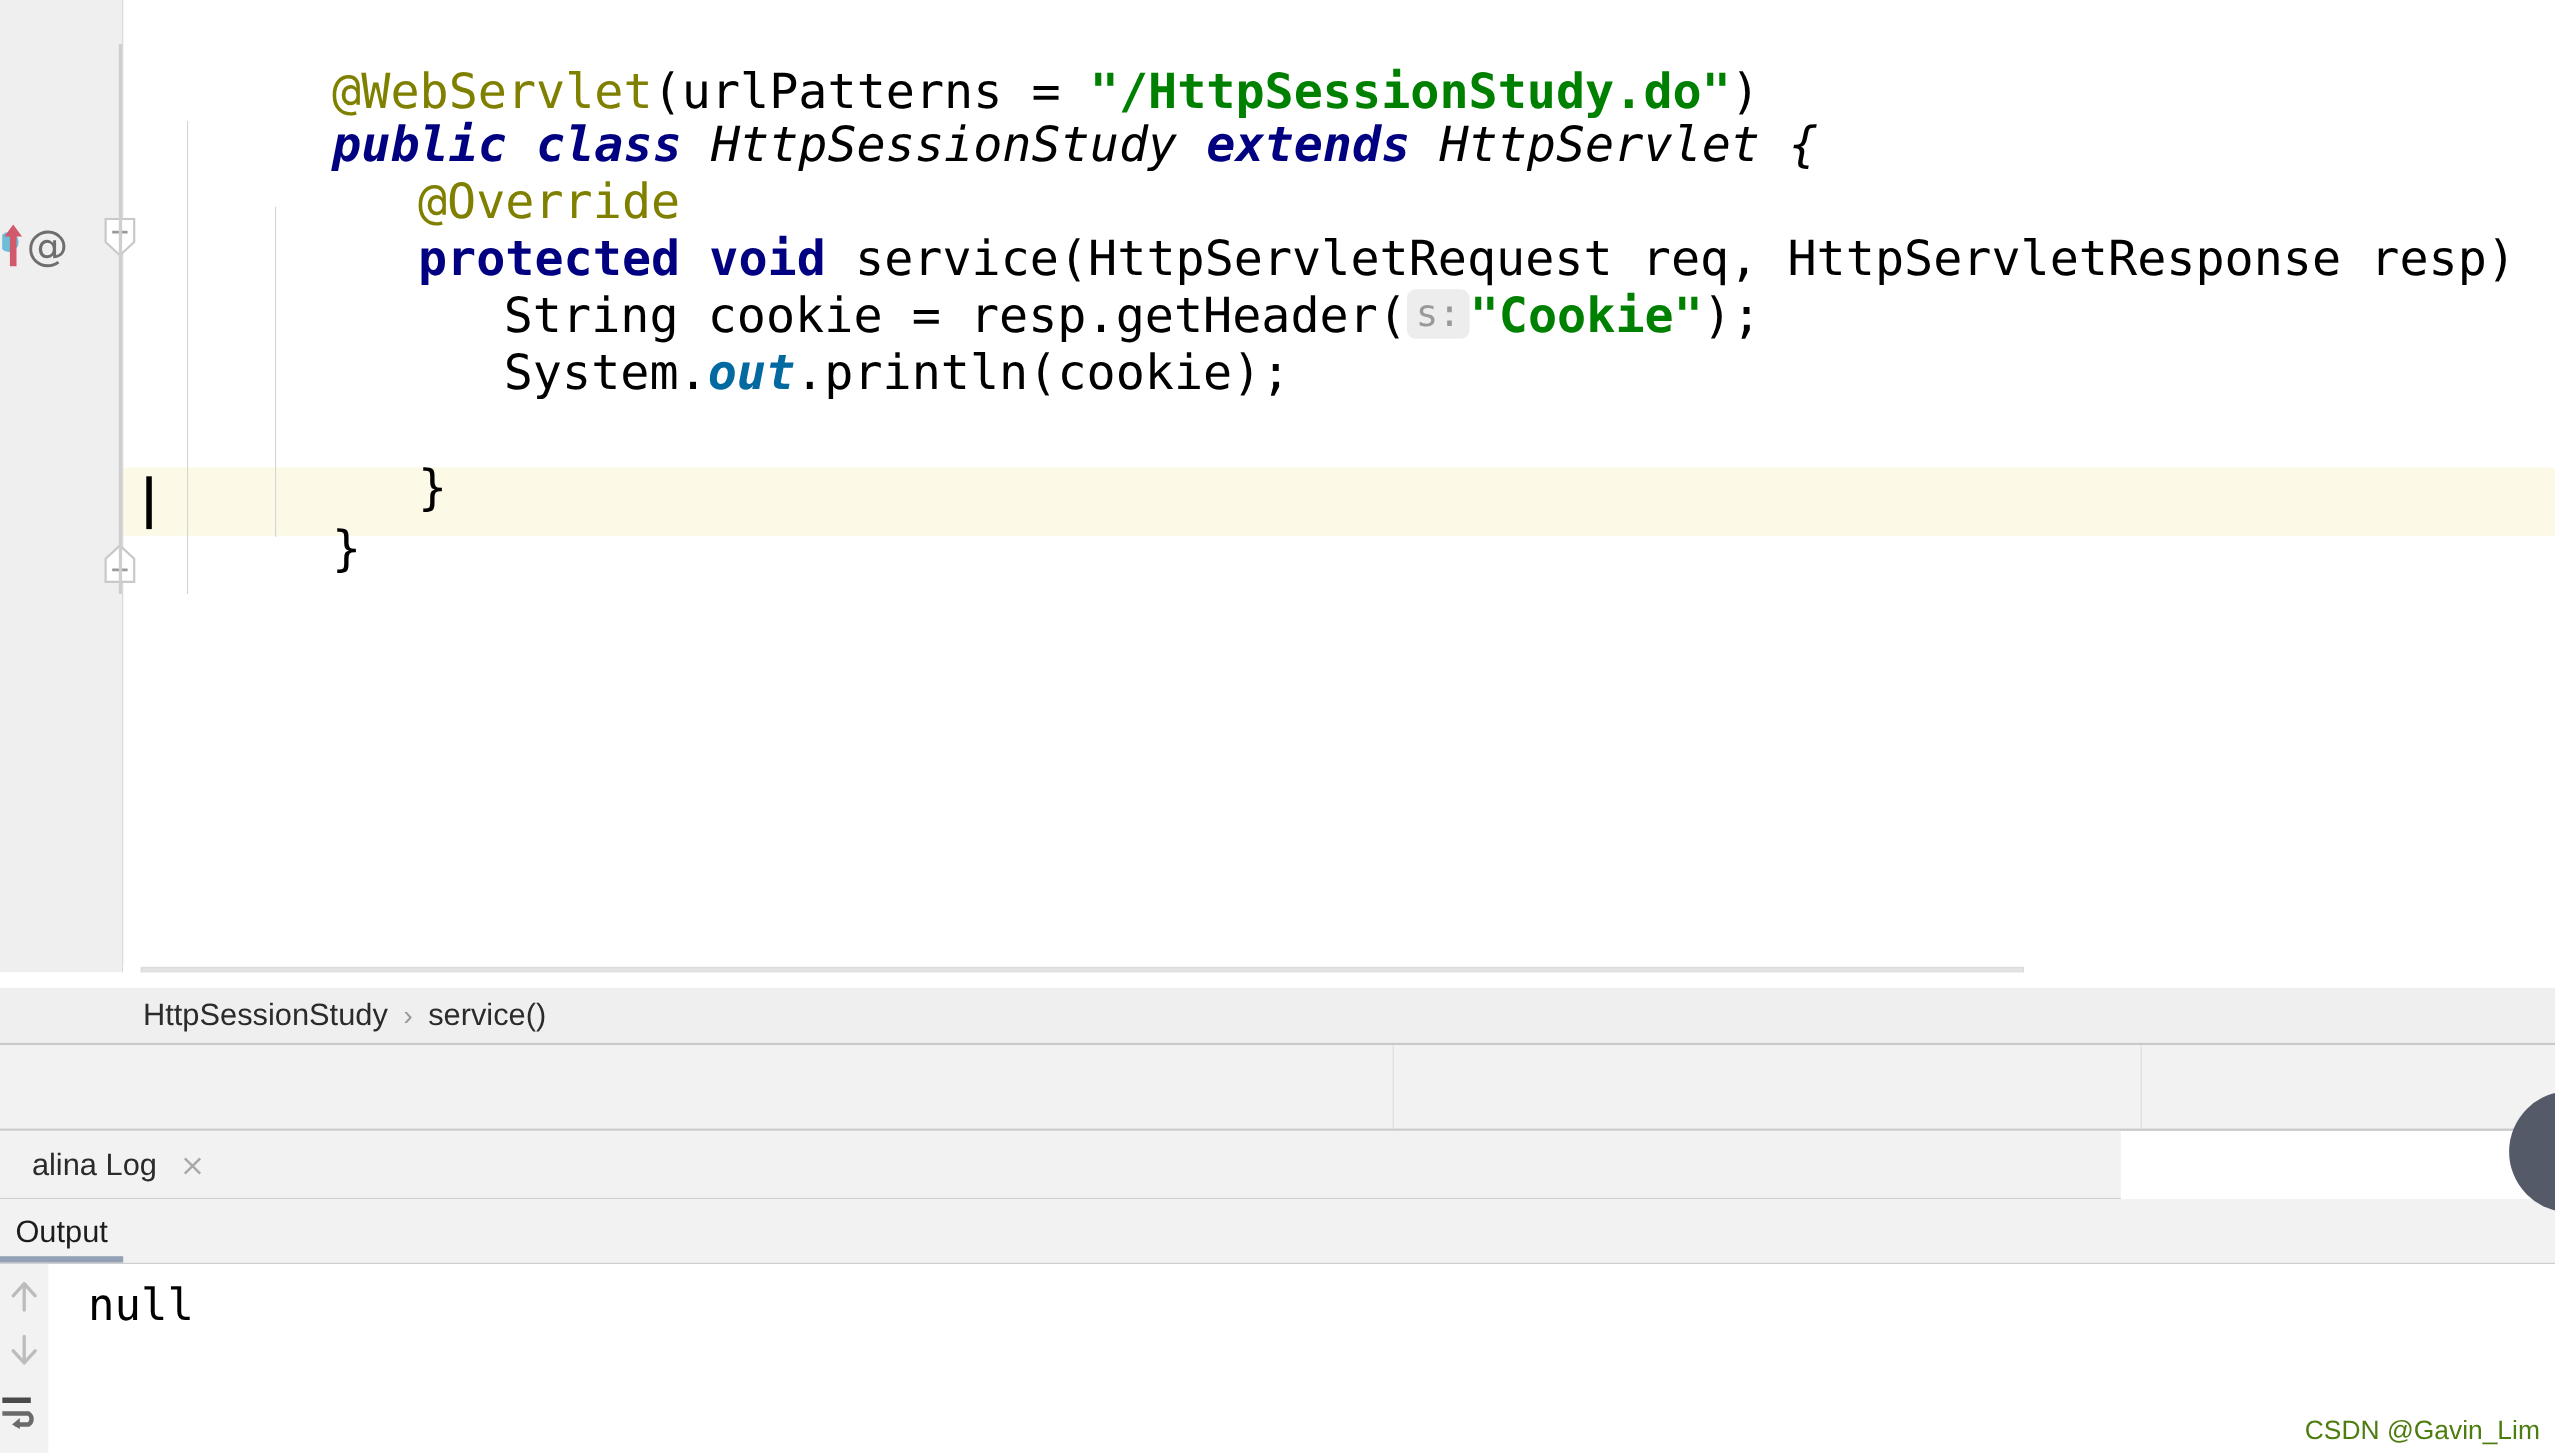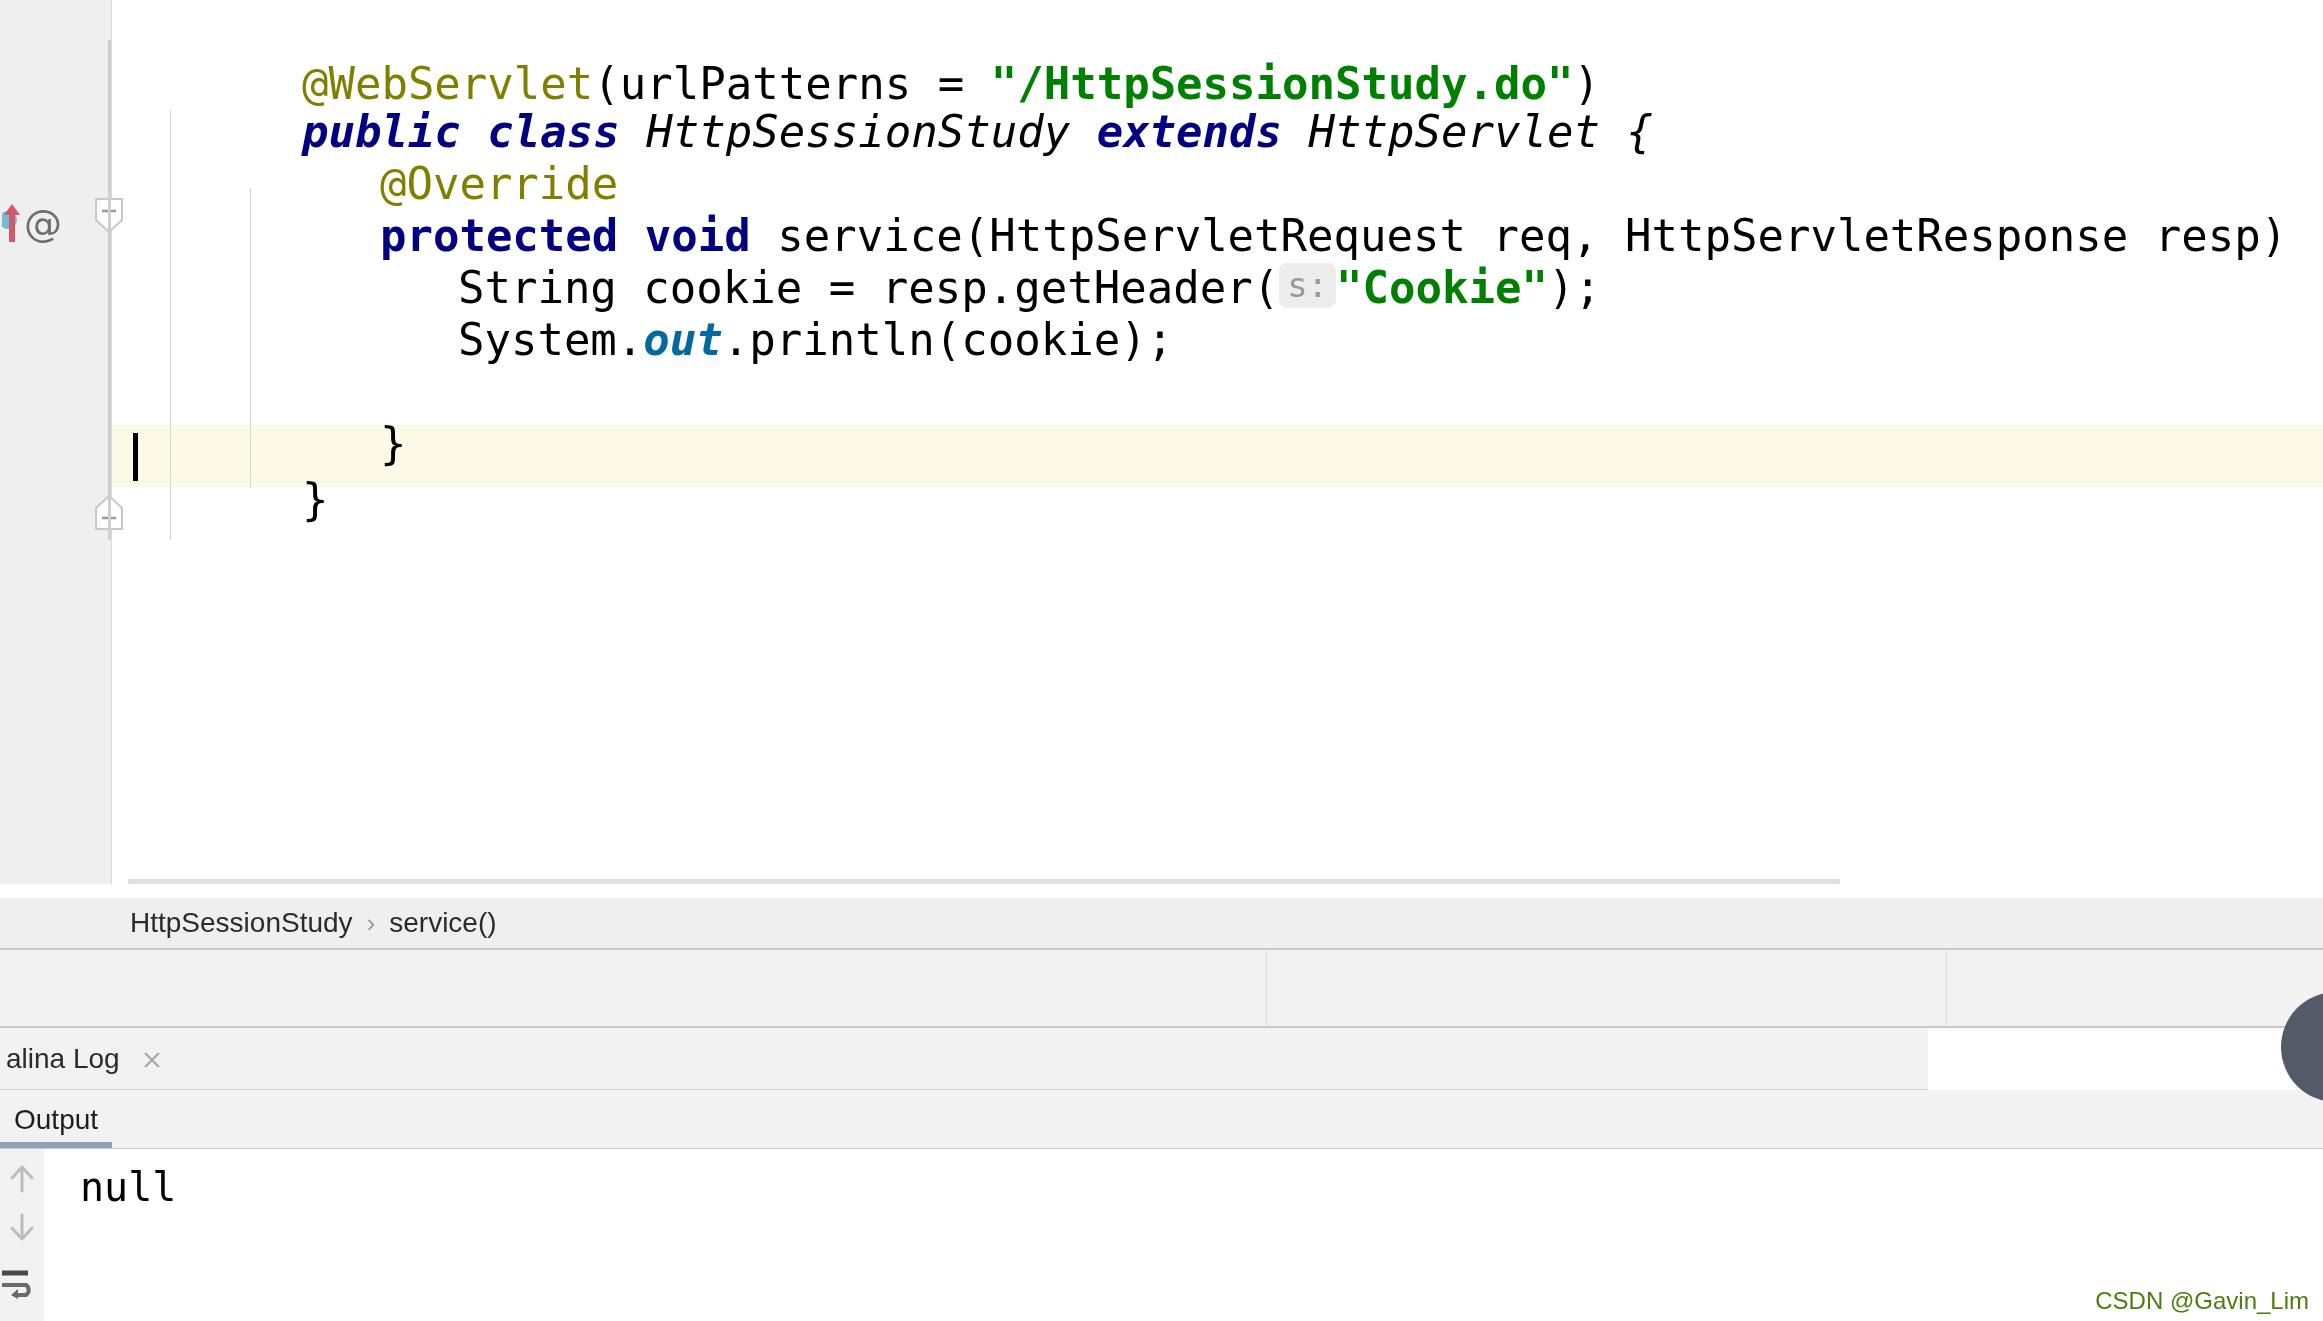--- a/index.html
+++ b/index.html
@@ -229,20 +229,21 @@
     position: absolute;
     left: 0;
     top: 1028px;
     width: 1928px;
     height: 62px;
     background: #f2f2f2;
     border-bottom: 1px solid #cfcfcf;
     box-sizing: border-box;
     display: flex;
     align-items: center;
+    padding-left: 23px;
   }
   .tool-tab {
     display: flex;
     align-items: center;
     font-size: 28px;
     color: #2b2b2b;
     margin-left: -4px;
     padding: 0 10px;
   }
   .tab-close {

